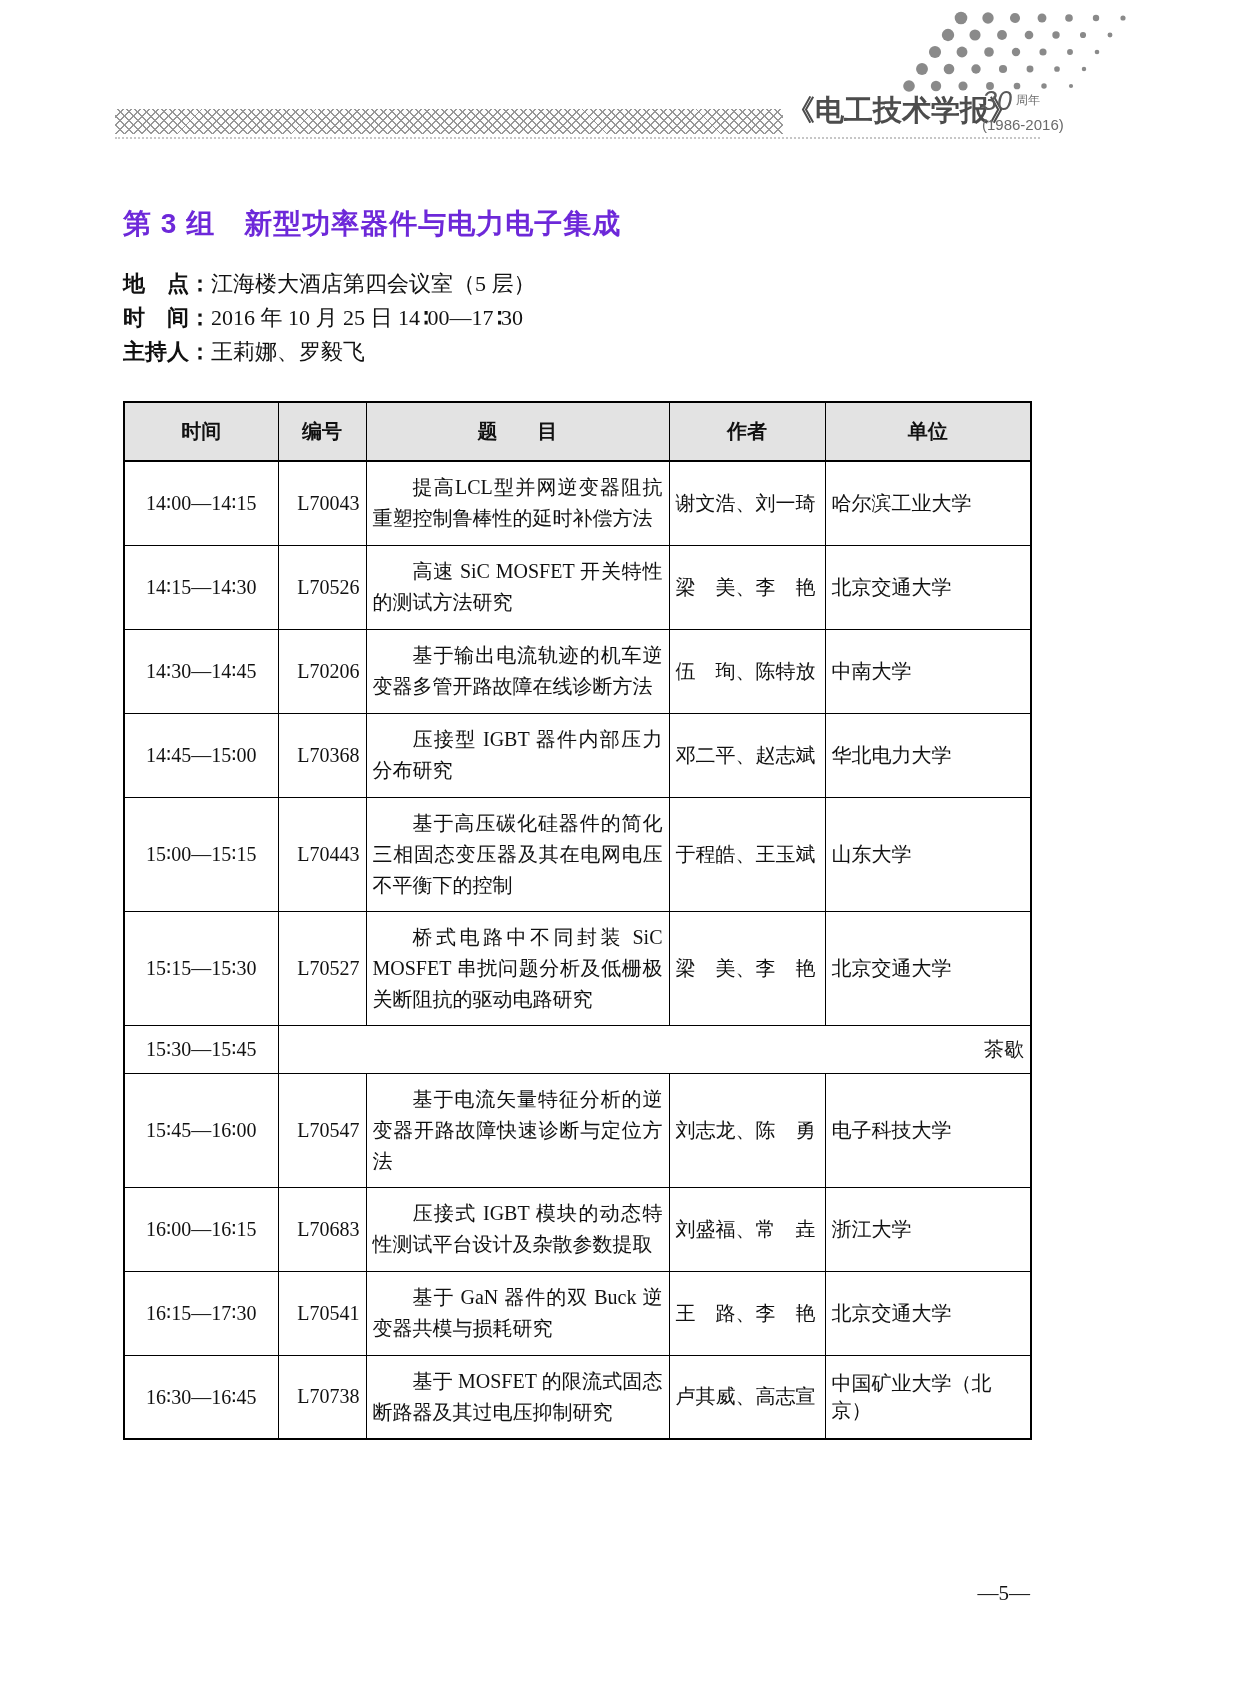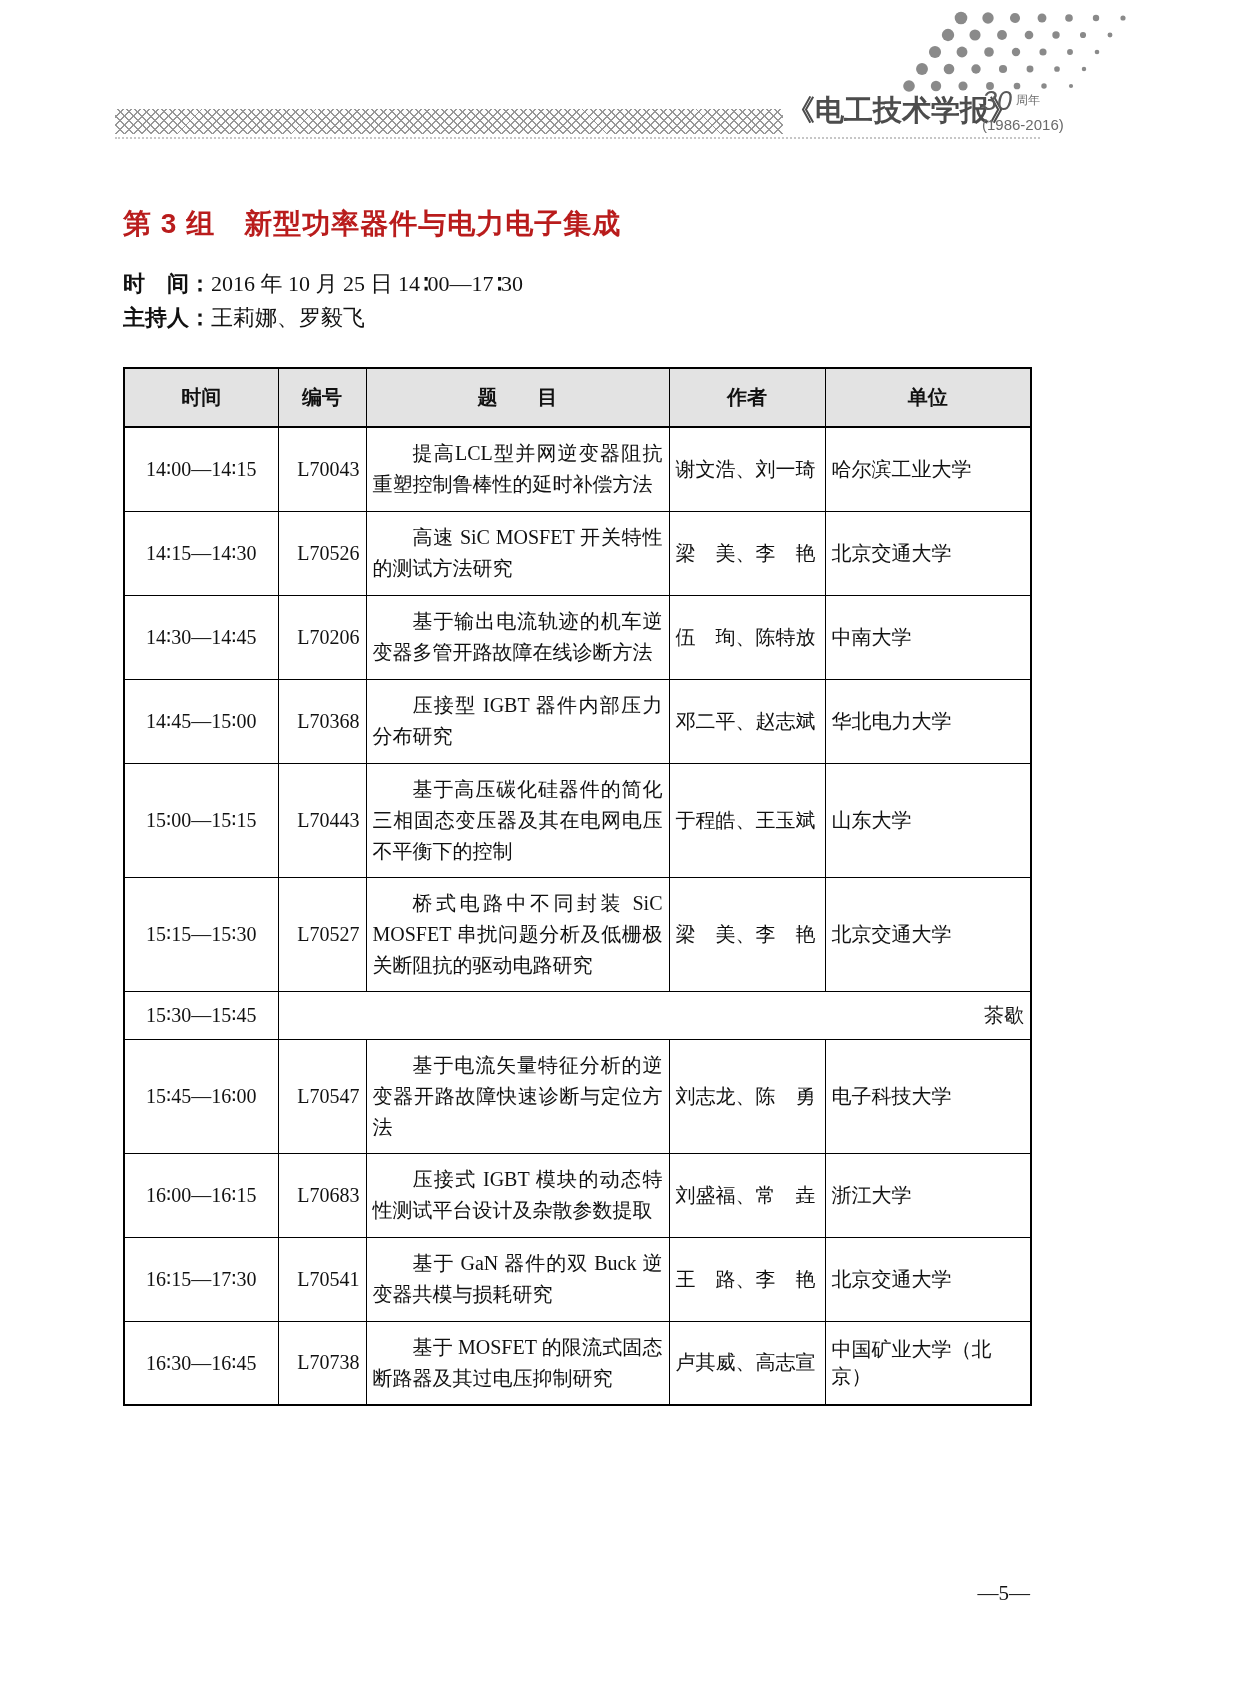--- a/index.html
+++ b/index.html
@@ -64,21 +64,21 @@
   .anniv-years { font-size: 15px; margin-top: 2px; color: #6a6a6a; white-space: nowrap; }
 
   
   .content { position: absolute; left: 123px; top: 205px; width: 907px; }
   .session-title {
     margin: 0 0 24px 0;
     font-family: "Liberation Sans", sans-serif;
     font-weight: bold;
     font-size: 28px;
     letter-spacing: 1px;
-    color: #b91c1c;
+    color: #6d28d9;
   }
   .info-line { font-size: 22px; line-height: 34px; }
   .info-label {
     font-family: "Liberation Sans", sans-serif;
     font-weight: bold;
   }
 
   
   table.schedule {
     margin-top: 32px;
@@ -181,20 +181,23 @@
         <span class="anniv-label">周年</span>
       </div>
       <div class="anniv-years">(1986-2016)</div>
     </div>
   </div>
 
   <div class="content">
     <h1 class="session-title">第 3 组　新型功率器件与电力电子集成</h1>
 
     <div class="info-line">
+      <span class="info-label">地　点：</span><span>江海楼大酒店第四会议室（5 层）</span>
+    </div>
+    <div class="info-line">
       <span class="info-label">时　间：</span><span>2016 年 10 月 25 日 14∶00—17∶30</span>
     </div>
     <div class="info-line">
       <span class="info-label">主持人：</span><span>王莉娜、罗毅飞</span>
     </div>
 
     <table class="schedule">
       <colgroup>
         <col style="width:154px">
           <col style="width:88px">

